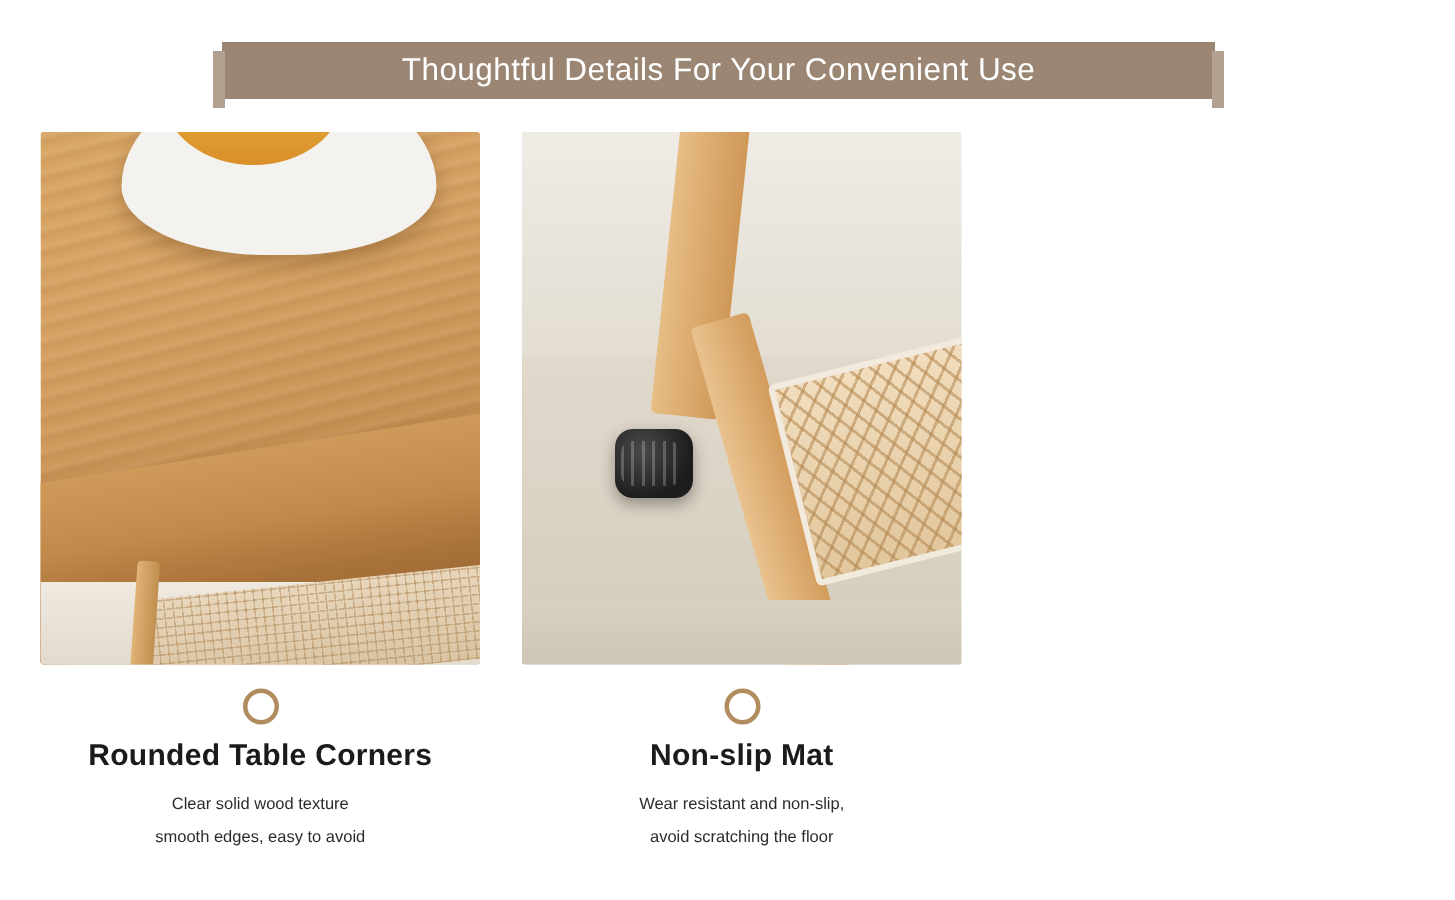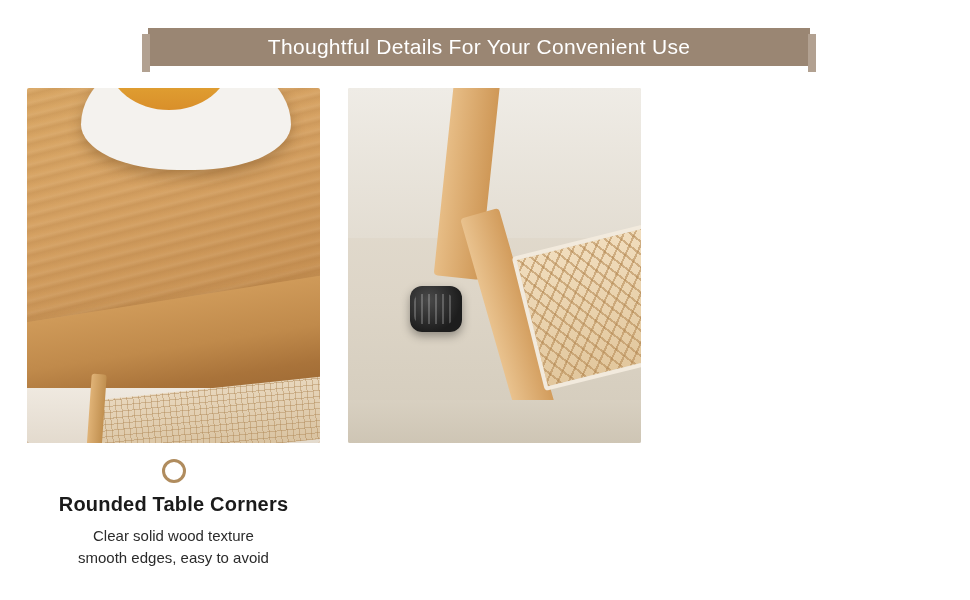--- a/index.html
+++ b/index.html
@@ -326,21 +326,21 @@
   .cap-title {
     display: block;
     font-size: 20px;
     font-weight: bold;
     color: #1b1b1b;
     margin-bottom: 9px;
     letter-spacing: .2px;
   }
   .cap-line {
     display: block;
-    font-size: 15px;
+    font-size: 11px;
     color: #2b2b2b;
     line-height: 22px;
   }
 </style>
 </head>
 <body>
 
 <div class="page">
 
   <div class="banner">
@@ -375,16 +375,22 @@
       <div class="photo">
         <div class="bg c3-bg"></div>
         <div class="c3-blur"></div>
         <div class="c3-legTop"></div>
         <div class="c3-legDiag"></div>
         <div class="c3-rattan"></div>
         <div class="c3-foot"></div>
         <div class="c3-foot-lines"></div>
         <div class="c3-floor"></div>
       </div>
+      <div class="caption">
+        <div class="ring"></div>
+        <span class="cap-title">Non-slip Mat</span>
+        <span class="cap-line">Wear resistant and non-slip,</span>
+        <span class="cap-line">avoid scratching the floor</span>
+      </div>
     </div>
 
   </div>
 </div>
 
 </body></html>

